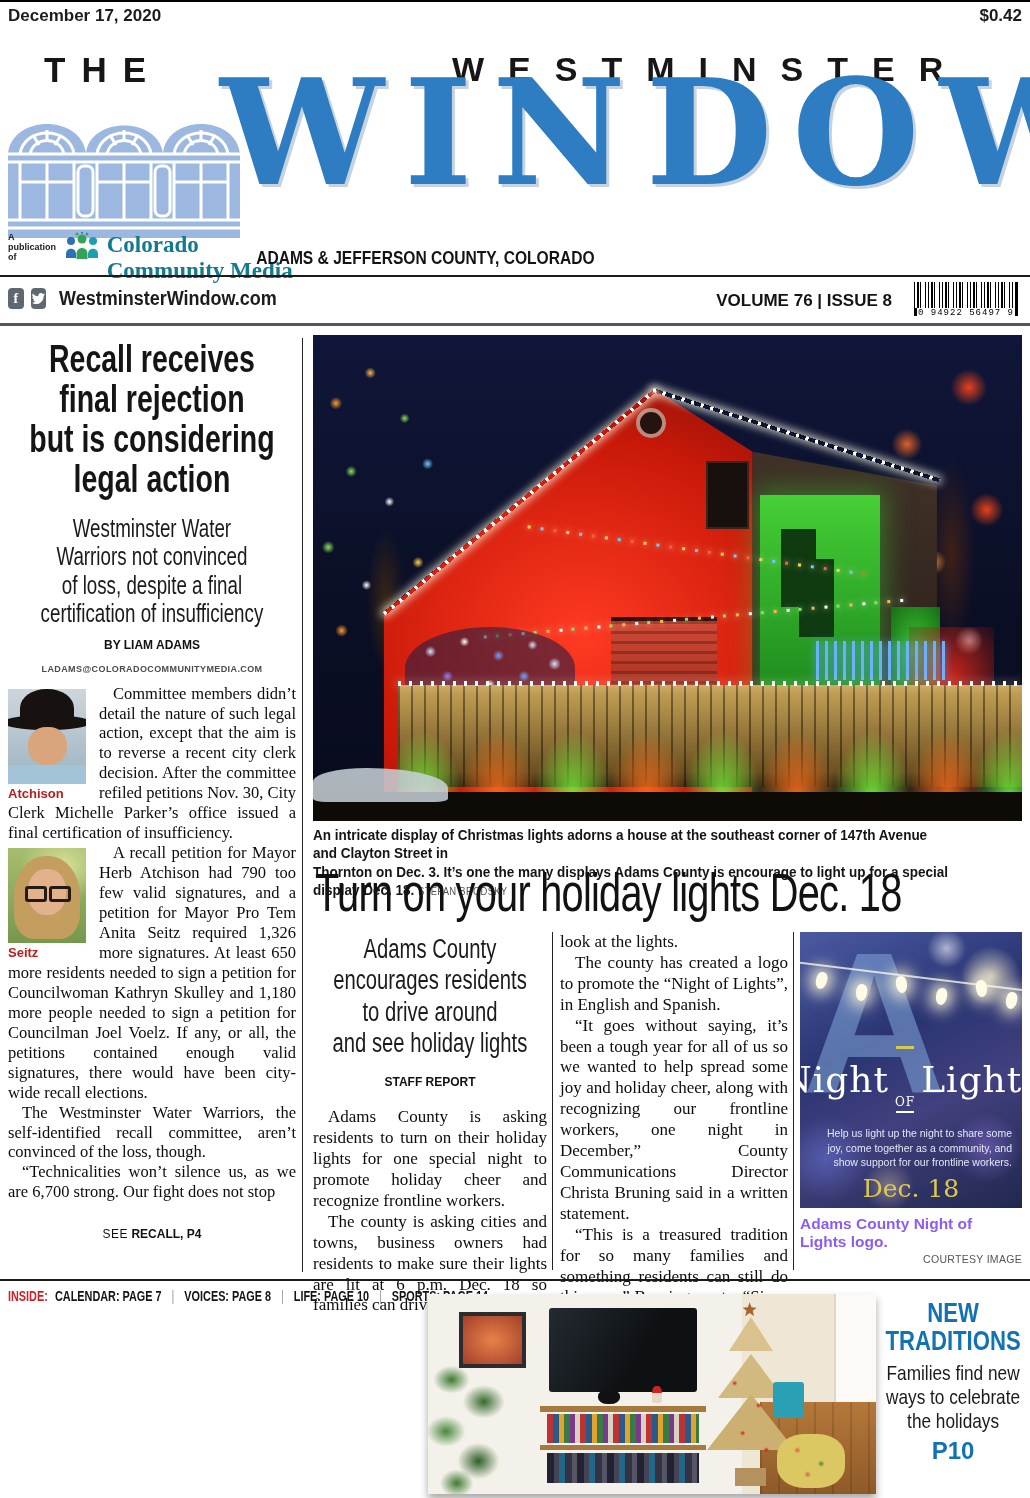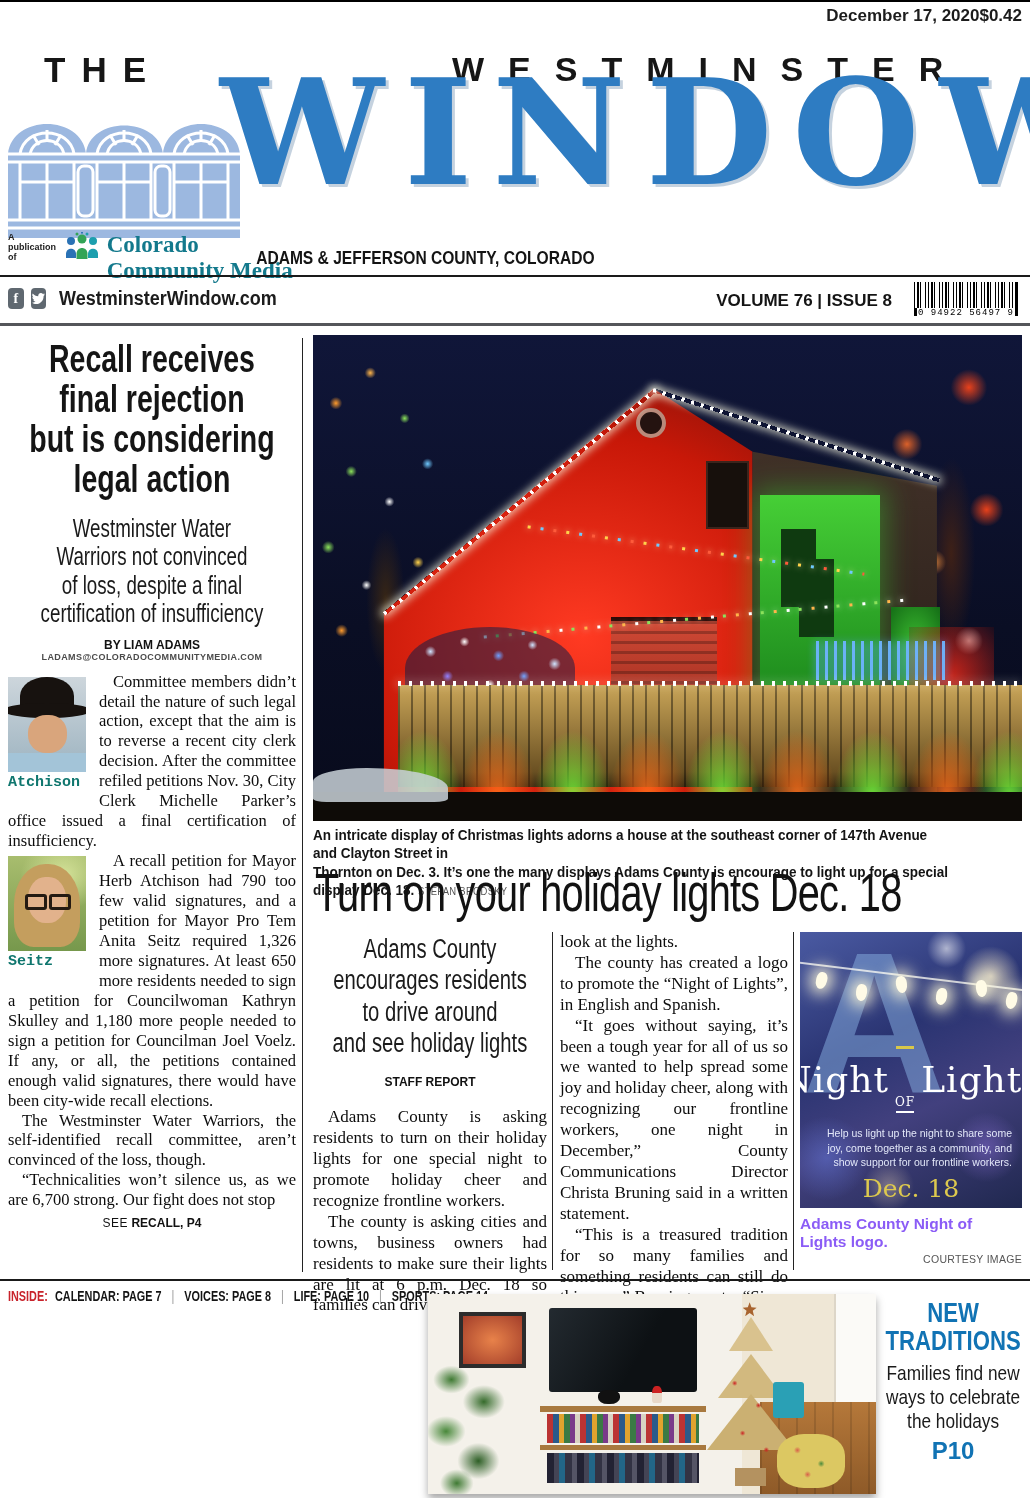--- a/index.html
+++ b/index.html
@@ -6,21 +6,21 @@
   #page{position:relative;width:1030px;height:1498px;margin:0 auto;background:#fff;
         font-family:"Liberation Sans",sans-serif;color:#111;overflow:hidden;border-top:2px solid #000;}
   
   .cxl90{width:111.2%;transform:scaleX(.9);transform-origin:0 0;}
   .cxl75{width:133.3%;transform:scaleX(.75);transform-origin:0 0;}
   .cxl70{width:142.8%;transform:scaleX(.7);transform-origin:0 0;}
   .cxc75{width:133.3%;margin-left:-16.65%;transform:scaleX(.75);transform-origin:50% 0;}
   .cxc82{width:122%;margin-left:-11%;transform:scaleX(.82);transform-origin:50% 0;}
   .cxr82{width:122%;margin-left:-22%;transform:scaleX(.82);transform-origin:100% 0;}
   
-  .dateline{position:absolute;top:4px;left:8px;right:8px;display:flex;justify-content:flex-end;
+  .dateline{position:absolute;top:4px;left:8px;right:8px;display:flex;justify-content:space-between;
             font-size:17px;font-weight:700;color:#1c1c1c;}
   .masthead{position:absolute;top:34px;left:0;right:0;height:200px;text-decoration:underline;}
   .mh-the{position:absolute;left:44px;top:14px;font-size:35px;font-weight:800;letter-spacing:16px;color:#161616;}
   .mh-westminster{position:absolute;left:452px;top:14px;font-size:34px;font-weight:800;letter-spacing:24px;
                   color:#161616;white-space:nowrap;}
   .mh-window{position:absolute;left:220px;top:24px;width:806px;font-family:"DejaVu Serif",serif;
              font-weight:700;font-size:146px;line-height:1;letter-spacing:20px;color:#2e7cc2;
              white-space:nowrap;text-shadow:3px 3px 0 rgba(23,76,126,.25);}
   .mh-graphic{position:absolute;left:8px;top:54px;}
   .pubrow{position:absolute;top:240px;left:8px;right:8px;height:32px;display:flex;
@@ -43,38 +43,38 @@
   .bc-guard-l,.bc-guard-r{position:absolute;top:2px;width:3px;height:34px;background:#000;}
   .bc-guard-l{left:4px;} .bc-guard-r{right:4px;}
   .bc-digits{position:absolute;left:8px;right:8px;top:28px;font-family:"Liberation Mono",monospace;
              font-size:9px;letter-spacing:1px;color:#000;text-align:center;white-space:nowrap;}
   .hr2{position:absolute;top:321px;left:0;right:0;height:3px;background:#54565a;}
   
   .leftcol{position:absolute;left:8px;top:338px;width:288px;}
   .lead-headline{font-size:38px;line-height:1.05;font-weight:800;color:#151515;text-align:center;}
   .lead-deck{margin-top:14px;font-size:25px;line-height:1.14;font-weight:400;color:#1a1a1a;text-align:center;}
   .lead-byline{margin-top:10px;text-align:center;font-size:12px;font-weight:800;color:#111;}
-  .lead-email{text-align:center;font-size:9px;font-weight:600;color:#4b4b4b;letter-spacing:.4px;}
+  .lead-email{text-align:center;font-size:9px;font-weight:600;color:#4b4b4b;letter-spacing:.4px;margin-top:12px;}
   .lead-body{margin-top:10px;font-family:"Liberation Serif",serif;font-size:16.5px;line-height:1.21;
              text-align:justify;color:#0c0c0c;}
   .lead-body p{margin:0;text-indent:14px;}
   .hs-block{float:left;width:82px;margin:5px 9px 2px 0;}
   .hs-photo{position:relative;width:78px;height:95px;overflow:hidden;}
-  .hs-label{font-size:15px;font-weight:800;margin-top:2px;color:#0f766e;font-family:Liberation Mono, monospace;}
+  .hs-label{font-size:13px;font-weight:800;margin-top:2px;color:#b91c1c;font-family:Liberation Sans, sans-serif;}
   .hs-a{background:linear-gradient(#cdd6dc,#9db3c0);}
   .hs-a .hat-dome{position:absolute;left:16%;top:0;width:68%;height:40%;background:#17120f;border-radius:50% 50% 8% 8%;}
   .hs-a .hat-brim{position:absolute;left:-6%;top:28%;width:112%;height:16%;background:#17120f;border-radius:50%;}
   .hs-a .face{position:absolute;left:25%;top:40%;width:50%;height:40%;background:#d9a57c;border-radius:46%;}
   .hs-a .shirt{position:absolute;left:0;bottom:0;width:100%;height:20%;background:#a3c4d8;}
   .hs-s{background:radial-gradient(60px 50px at 70% 20%,#d6e39a,transparent 70%),linear-gradient(#a8bd6e,#76984c);}
   .hs-s .hair{position:absolute;left:8%;top:8%;width:84%;height:88%;background:#c49e5e;border-radius:48% 48% 30% 30%;}
   .hs-s .face{position:absolute;left:26%;top:22%;width:48%;height:48%;background:#e2b28c;border-radius:46%;}
   .hs-s .gl{position:absolute;top:40%;width:16px;height:10px;border:3px solid #241a12;border-radius:3px;}
   .hs-s .gl.l{left:22%;} .hs-s .gl.r{left:52%;}
-  .see-line{clear:both;text-align:center;margin-top:6px;font-size:12px;color:#111;}
+  .see-line{clear:both;text-align:center;margin-top:25px;font-size:12px;color:#111;}
   .see-pre{font-weight:300;letter-spacing:.5px;}
   .see-slug{font-weight:900;} .see-page{font-weight:700;}
   .vr{position:absolute;width:1px;background:#232323;}
   
   .photo-main{position:absolute;left:313px;top:333px;width:709px;height:486px;overflow:hidden;background:#0c1128;}
   .pm{position:absolute;}
   .pm-sky{inset:0;background:linear-gradient(#101639,#0a0e24 60%,#080b1c);}
   .pm-tree-left{left:0;top:0;width:27%;height:78%;
     background:
      radial-gradient(9px 9px at 12% 18%,#ff9b2d,transparent 70%),radial-gradient(8px 8px at 30% 10%,#ffb54a,transparent 70%),

